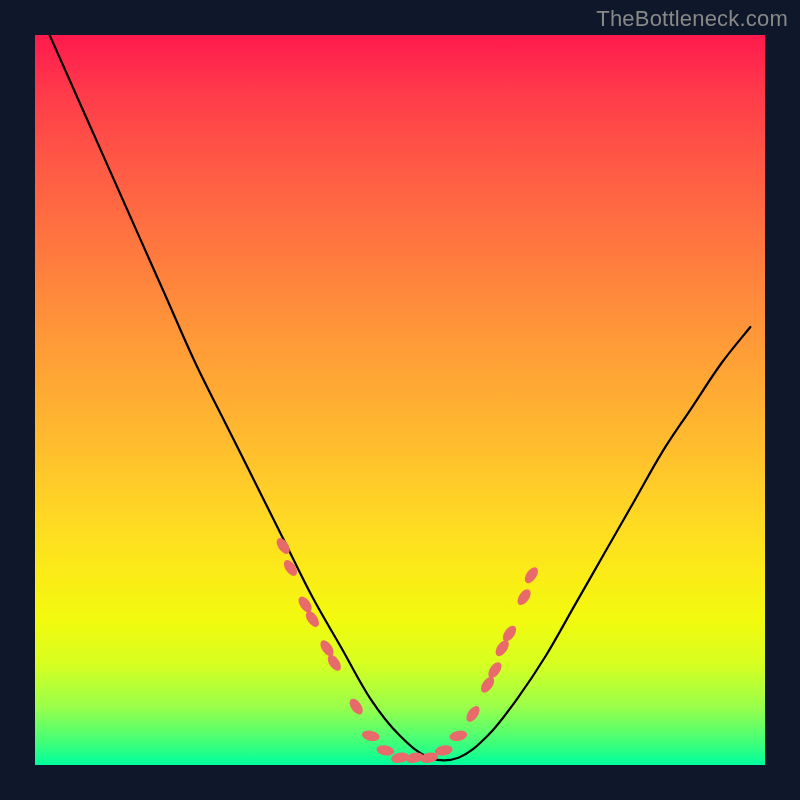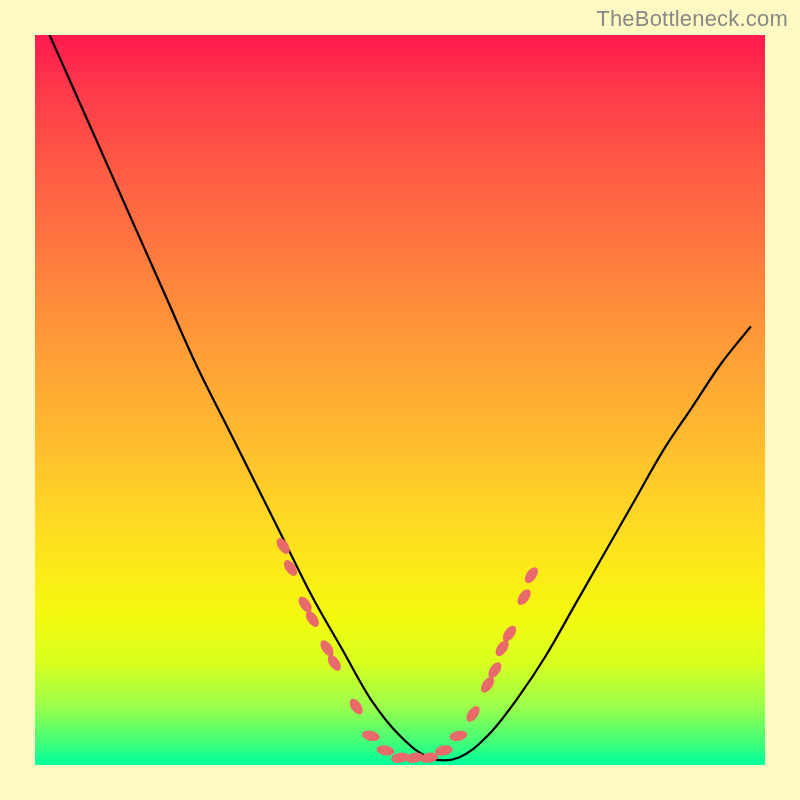--- a/index.html
+++ b/index.html
@@ -8,21 +8,21 @@
     width: 800px;
     height: 800px;
     overflow: hidden;
     background: #000;
     font-family: Arial, Helvetica, sans-serif;
   }
   .frame {
     position: relative;
     width: 800px;
     height: 800px;
-    background: #fef9c3;
+    background: #0f172a;
   }
   .plot-area {
     position: absolute;
     left: 35px;
     top: 35px;
     width: 730px;
     height: 730px;
     
     background: linear-gradient(
       to bottom,

